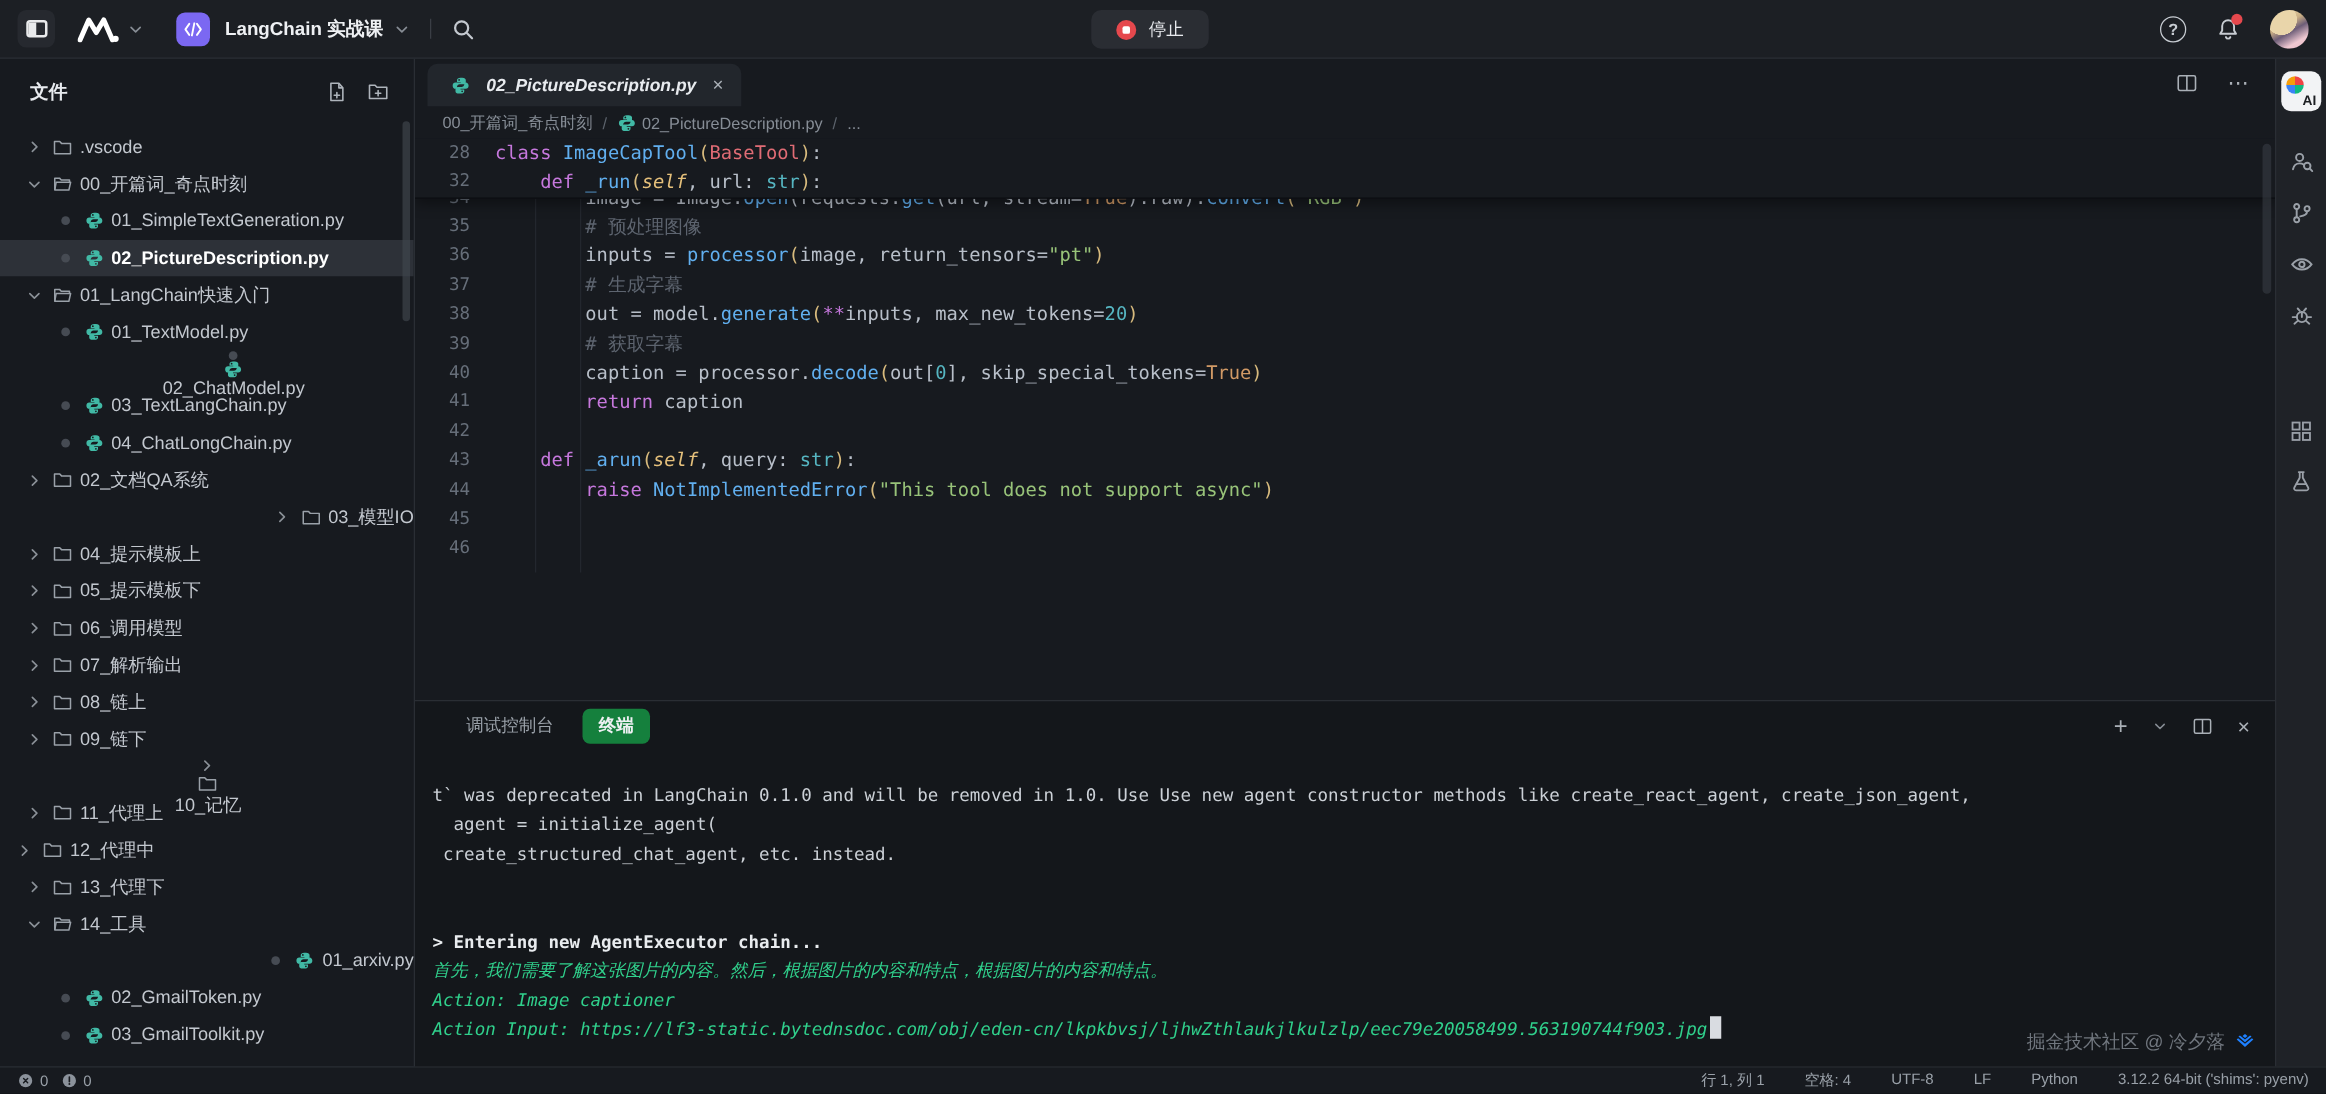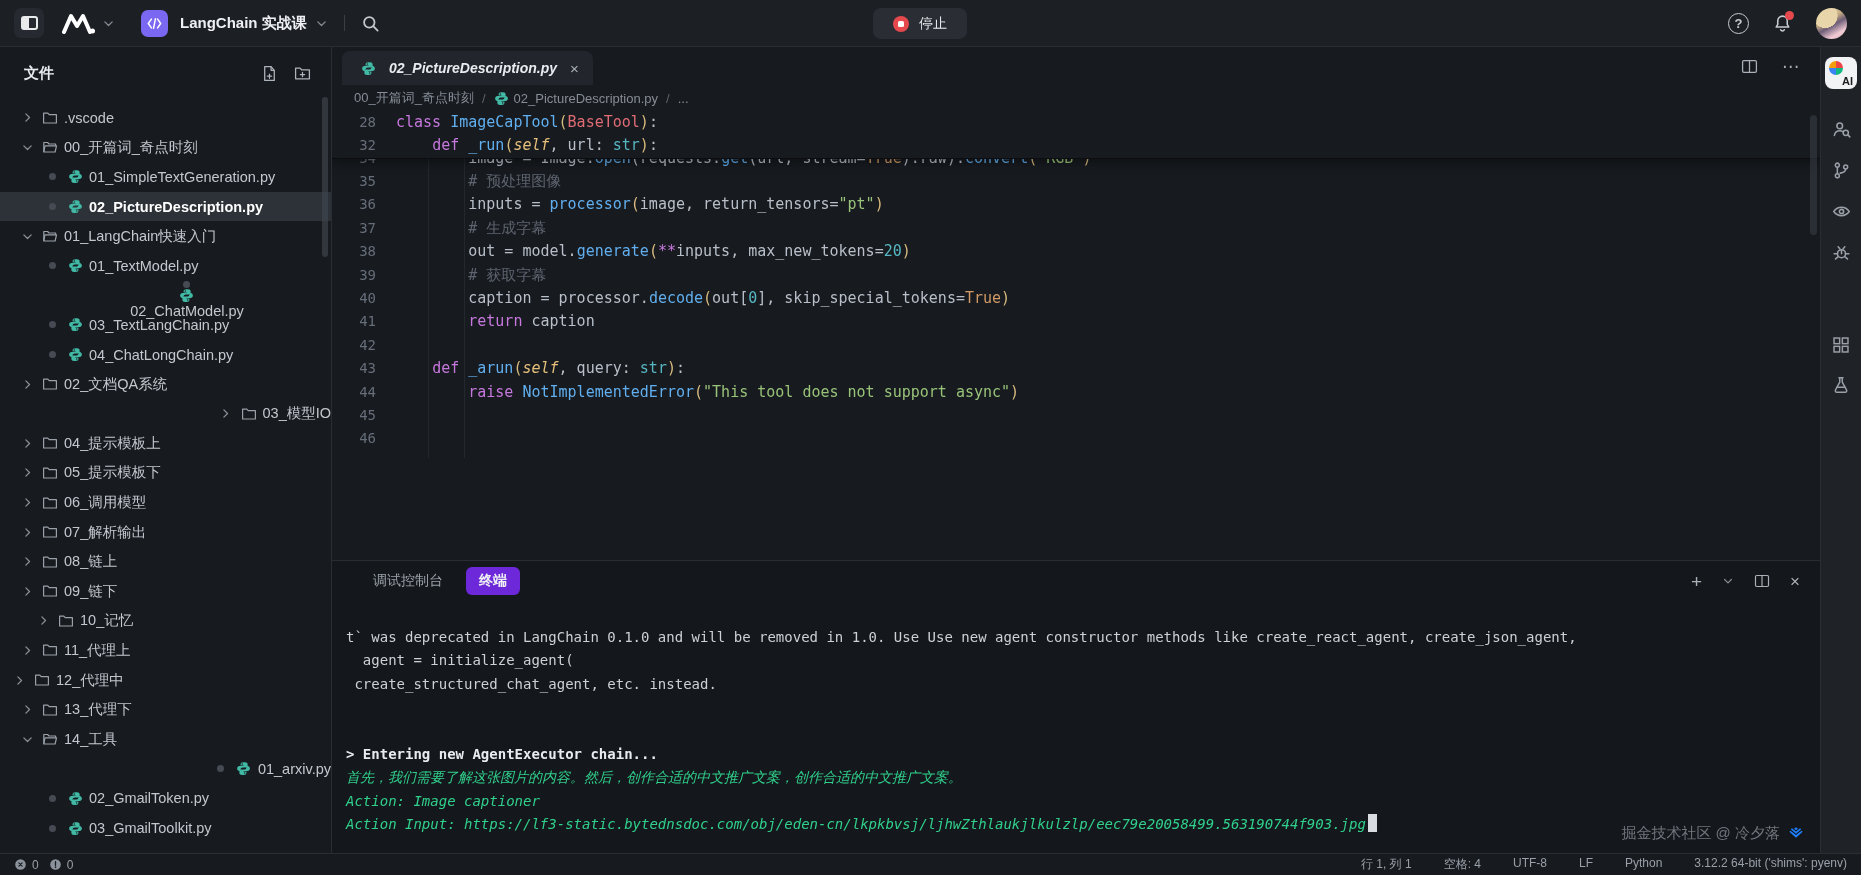--- a/index.html
+++ b/index.html
@@ -79,21 +79,21 @@
 .tk-kw{color:var(--syn-kw)} .tk-fn{color:var(--syn-fn)} .tk-cls{color:var(--syn-cls)}
 .tk-self{color:var(--syn-self);font-style:italic} .tk-ty{color:var(--syn-ty)}
 .tk-st{color:var(--syn-st)} .tk-num{color:var(--syn-num)} .tk-cst{color:var(--syn-cst)}
 .tk-cm{color:var(--syn-cm)} .tk-br{color:var(--syn-br)} .tk-df{color:var(--syn-df)}
 .vscroll{position:absolute;right:3px;top:4px;width:7px;height:120px;background:#3b4047;border-radius:4px;opacity:.55;z-index:4}
 
 .panel{height:293px;flex:none;border-top:1px solid var(--border);background:var(--panel-bg);
   display:flex;flex-direction:column;position:relative}
 .panel-head{height:40px;flex:none;display:flex;align-items:center;padding:0 20px 0 28px}
 .ptab{font-size:14px;color:#9aa1a9;margin-right:10px;padding:5px 13px;border-radius:6px;cursor:pointer}
-.ptab.active{background:#6d28d9;color:#eef0f3;font-weight:600}
+.ptab.active{background:#15803d;color:#eef0f3;font-weight:600}
 .panel-actions{margin-left:auto;display:flex;align-items:center;gap:20px;color:#aab0b7}
 .panel-actions>span{cursor:pointer;display:flex;align-items:center}
 .plus-glyph{font-size:19px;line-height:1}
 .close-glyph{font-size:17px;line-height:1}
 .term{padding:25px 16px 0 14px;font-family:"DejaVu Sans Mono","Liberation Mono",monospace;
   font-size:14px;line-height:23.4px;color:#ccd1d7}
 .tl{white-space:pre;min-height:23.4px}
 .tl.bold{font-weight:700;color:#e9ecef}
 .tl.thought{color:var(--term-green);font-style:italic}
 .cursor{display:inline-block;width:9px;height:18px;background:#d9dce1;vertical-align:-3px;margin-left:2px}
@@ -407,21 +407,21 @@
                 <path d="M6 3.5L10.5 8 6 12.5" fill="none" stroke="currentColor" stroke-width="1.6" stroke-linecap="round" stroke-linejoin="round"></path>
               </svg>
             </span>
             <span class="ticon fold">
               <svg width="16" height="16" viewBox="0 0 16 16" fill="none" stroke="currentColor" stroke-width="1.2" stroke-linejoin="round">
                 <path d="M1.6 3.2h4.2l1.4 1.5h7.2V13H1.6z"></path>
               </svg>
             </span>
             <span class="tlabel">09_链下</span>
           </div>
-          <div class="tree-row" style="padding-left: 32px;">
+          <div class="tree-row" style="padding-left: 0; flex-direction: column;">
             <span class="tw">
               <svg width="13" height="13" viewBox="0 0 16 16">
                 <path d="M6 3.5L10.5 8 6 12.5" fill="none" stroke="currentColor" stroke-width="1.6" stroke-linecap="round" stroke-linejoin="round"></path>
               </svg>
             </span>
             <span class="ticon fold">
               <svg width="16" height="16" viewBox="0 0 16 16" fill="none" stroke="currentColor" stroke-width="1.2" stroke-linejoin="round">
                 <path d="M1.6 3.2h4.2l1.4 1.5h7.2V13H1.6z"></path>
               </svg>
             </span>
@@ -601,21 +601,21 @@
             <span class="close-glyph">×</span>
           </span>
         </div>
         <div class="term">
             <div class="tl plain">t` was deprecated in LangChain 0.1.0 and will be removed in 1.0. Use Use new agent constructor methods like create_react_agent, create_json_agent,</div>
             <div class="tl plain">  agent = initialize_agent(</div>
             <div class="tl plain"> create_structured_chat_agent, etc. instead.</div>
             <div class="tl plain"></div>
             <div class="tl plain"></div>
             <div class="tl bold">&gt; Entering new AgentExecutor chain...</div>
-            <div class="tl thought">首先，我们需要了解这张图片的内容。然后，创作合适的中文推广文案，创作合适的中文推广文案。</div>
+            <div class="tl thought">首先，我们需要了解这张图片的内容。然后，根据图片的内容和特点，根据图片的内容和特点。</div>
             <div class="tl thought">Action: Image captioner</div>
             <div class="tl thought">Action Input: https://lf3-static.bytednsdoc.com/obj/eden-cn/lkpkbvsj/ljhwZthlaukjlkulzlp/eec79e20058499.563190744f903.jpg<span class="cursor"></span></div>
           </div>
         <div class="watermark">
           <span>掘金技术社区 @ 冷夕落</span>
           <span>
             <svg width="16" height="15" viewBox="0 0 16 16" fill="var(--juejin-blue)">
                 <path d="M8 1.2l2.1 1.7L8 4.6 5.9 2.9z"></path>
                 <path d="M8 5.9l4.3-3.4 1.3 1L8 8.3 2.4 3.5l1.3-1z"></path>
                 <path d="M8 9.7l5.9-4.7 1.2 1L8 12.4.9 6l1.2-1z"></path>

